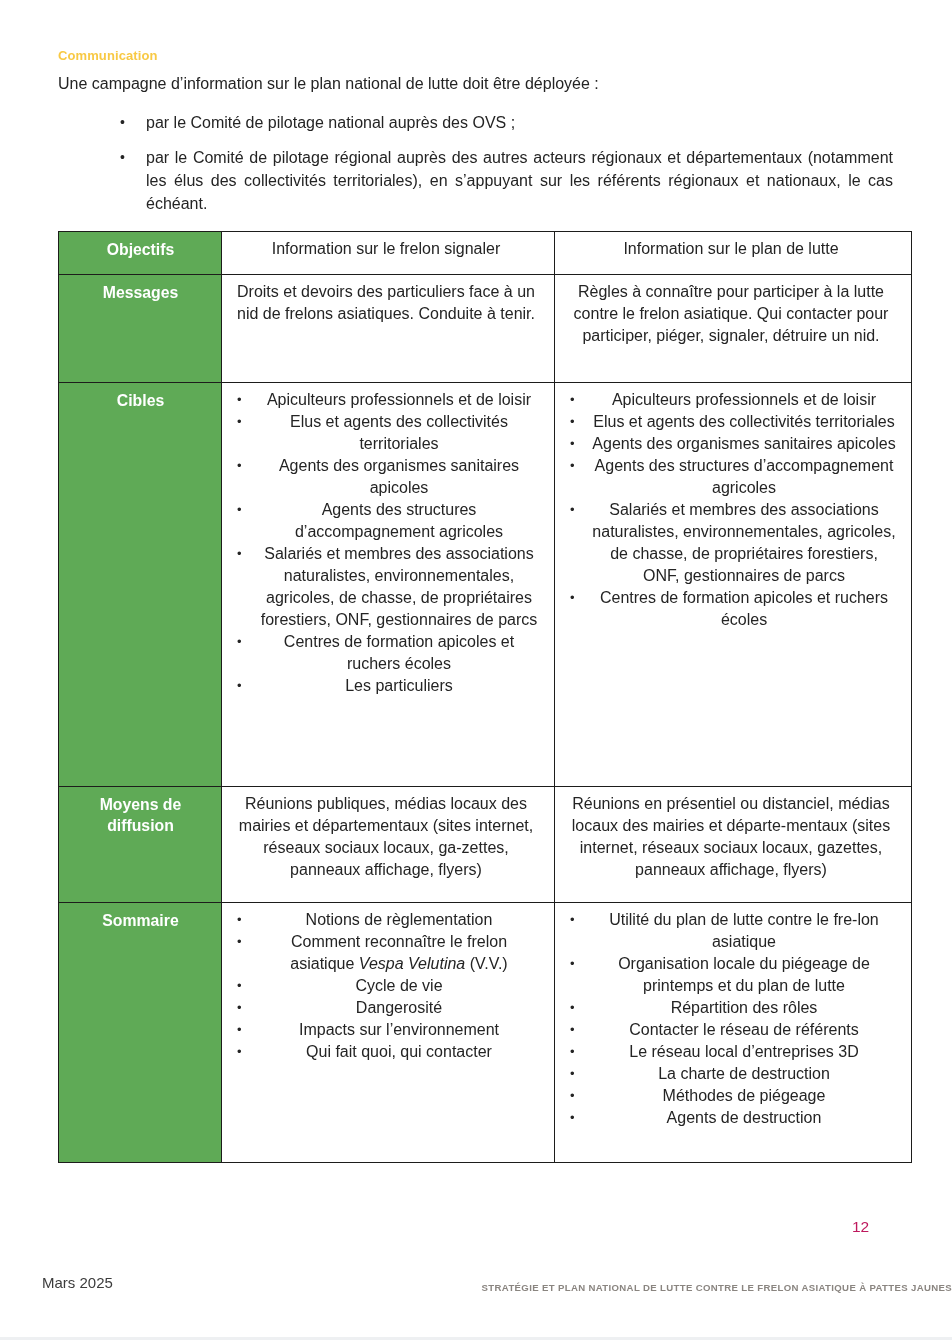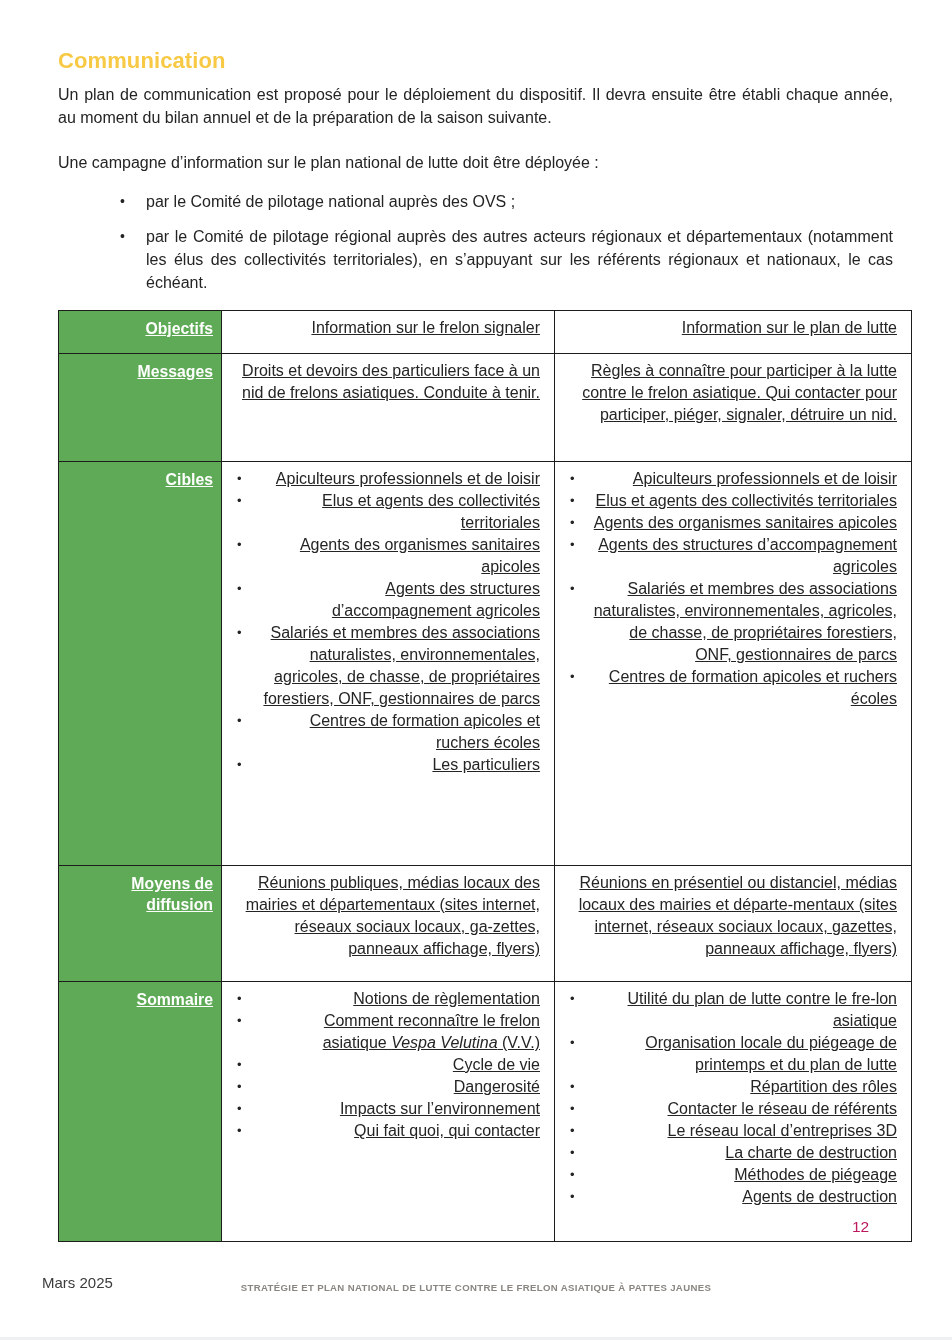--- a/index.html
+++ b/index.html
@@ -16,21 +16,21 @@
     color: #242424;
   }
   .page {
     position: absolute;
     top: 48px;
     left: 58px;
     width: 835px;
   }
   .heading {
     color: #f8c944;
-    font-size: 22px;
+    font-size: 13px;
     font-weight: bold;
     margin: 0 0 9px 0;
     letter-spacing: 0.1px;
   }
   p.para {
     font-size: 16px;
     line-height: 23px;
     margin: 0 0 22px 0;
     text-align: justify;
   }
@@ -60,22 +60,21 @@
     border-collapse: collapse;
     width: 835px;
     table-layout: fixed;
     margin-top: 0;
   }
   table.plan th, table.plan td {
     border: 1.6px solid #1d1d1b;
     vertical-align: top;
     font-size: 16px;
     line-height: 22px;
-    text-align: right;
-    text-decoration: underline;
+    text-align: center;
   }
   table.plan th.row-label {
     width: 145px;
     background: #5faa56;
     color: #ffffff;
     font-weight: bold;
     padding: 7px 8px 6px 9px;
     font-size: 15.8px;
     line-height: 21px;
   }
@@ -112,21 +111,21 @@
     left: 42px;
     top: 1274px;
     font-size: 15px;
     color: #3c3c3c;
   }
   .footer-title {
     position: absolute;
     left: 0;
     top: 1282px;
     width: 952px;
-    text-align: center;
+    text-align: right;
     font-size: 9.6px;
     font-weight: bold;
     color: #8a8580;
     letter-spacing: 0.35px;
   }
   .footer-page {
     position: absolute;
     top: 1218px;
     left: 852px;
     font-size: 15.5px;
@@ -141,21 +140,20 @@
     background: #eef0f2;
   }
 </style>
 </head>
 <body>
 
 <div class="page">
 
   <h1 class="heading">Communication</h1>
 
-  <p class="para">Un plan de communication est proposé pour le déploiement du dispositif. Il devra ensuite être établi chaque année, au moment du bilan annuel et de la préparation de la saison suivante.</p>
 
   <p class="para">Une campagne d’information sur le plan national de lutte doit être déployée :</p>
 
   <ul class="intro-bullets">
     <li>
       <span class="blt">•</span>
       <span>par le Comité de pilotage national auprès des OVS ;</span>
     </li>
     <li>
       <span class="blt">•</span>

